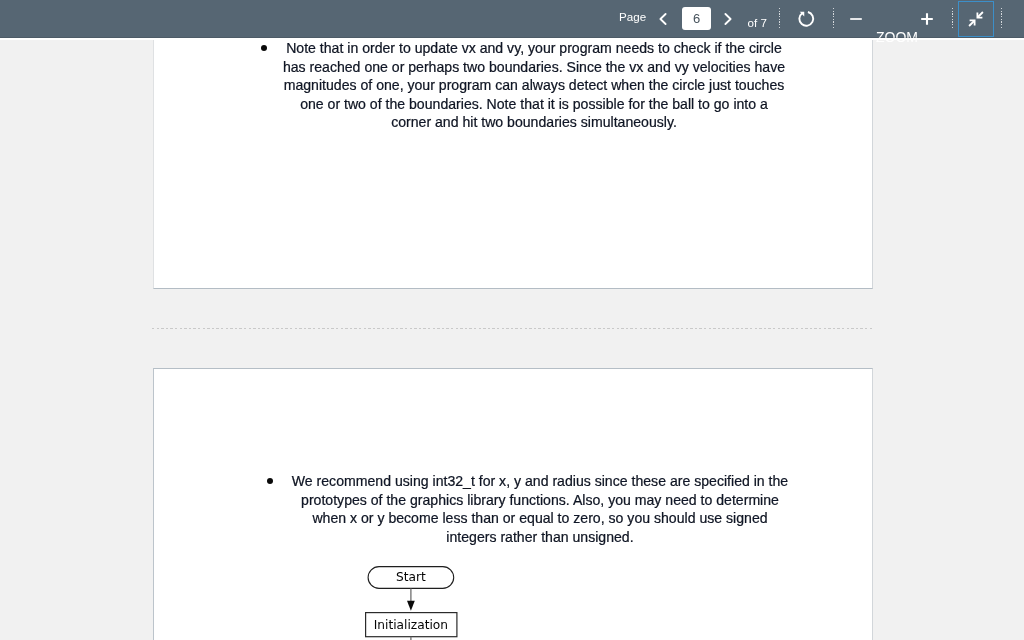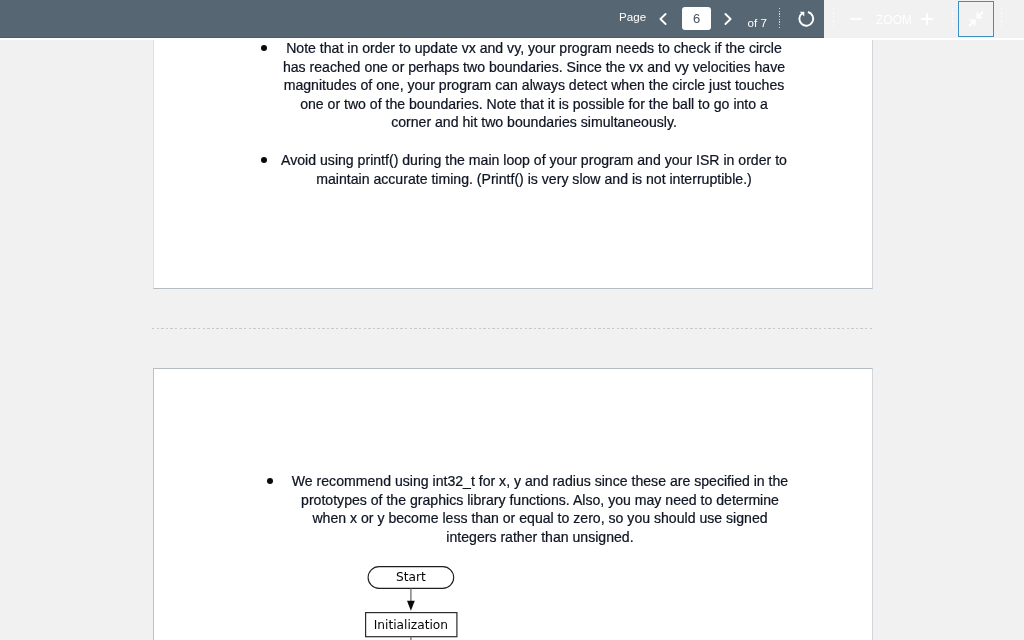--- a/index.html
+++ b/index.html
@@ -8,40 +8,40 @@
     width: 1024px; height: 640px;
     overflow: hidden;
     background: #f1f1f1;
     font-family: "Liberation Sans", sans-serif;
   }
   #app { position: relative; width: 1024px; height: 640px; overflow: hidden; }
 
   
   .toolbar {
     position: absolute; top: 0; left: 0;
-    width: 824px; height: 38px;
+    width: 1024px; height: 38px;
     background: #566673;
     box-sizing: border-box;
     z-index: 10;
   }
   .toolbar::after {
     content:""; position:absolute; left:0; right:0; bottom:0; height:1.5px;
     background: rgba(0,0,0,0.10);
   }
   .tb-underline {
     position: absolute; top: 38px; left: 0; width: 1024px; height: 2px;
     background: #ffffff; z-index: 9;
   }
   .tb-label {
     position: absolute; color: #ffffff; font-size: 11.6px;
     line-height: 1; white-space: nowrap;
   }
   .tb-zoomlabel {
-    position: absolute; color: #ffffff; font-size: 12px; letter-spacing: 0px;
-    line-height: 1; white-space: nowrap;
+    position: absolute; color: #ffffff; font-size: 14px; letter-spacing: 0px;
+    line-height: 1; white-space: nowrap; margin-top: 16px;
   }
   .tb-btn {
     position: absolute; display: flex; align-items: center; justify-content: center;
     cursor: pointer; background: transparent; border: none; padding: 0;
   }
   .page-input {
     position: absolute; left: 682px; top: 7px;
     width: 29px; height: 23px; background: #ffffff; border: none;
     border-radius: 3px; color: #46525c; font-size: 13px; text-align: center;
     font-family: "Liberation Sans", sans-serif; padding: 0;
@@ -165,24 +165,20 @@
   </div>
 
   <div class="tb-underline"></div>
 
   <div class="doc-area">
 
     <div class="pdf-page" id="page6">
       <div class="para" style="left:126px; top:201px;">
         <span class="bullet-dot"></span>
         <span>Note that in order to update vx and vy, your program needs to check if the circle has reached one or perhaps two boundaries. Since the vx and vy velocities have magnitudes of one, your program can always detect when the circle just touches one or two of the boundaries. Note that it is possible for the ball to go into a corner and hit two boundaries simultaneously.</span>
-      </div>
-      <div class="para" style="left:126px; top:313px;">
-        <span class="bullet-dot"></span>
-        <span>Avoid using printf() during the main loop of your program and your ISR in order to maintain accurate timing. (Printf() is very slow and is not interruptible.)</span>
       </div>
     </div>
 
     <div class="page-sep"></div>
 
     <div class="pdf-page" id="page7">
       <div class="para" style="left:132px; top:103px;">
         <span class="bullet-dot"></span>
         <span>We recommend using int32_t for x, y and radius since these are specified in the prototypes of the graphics library functions. Also, you may need to determine when x or y become less than or equal to zero, so you should use signed integers rather than unsigned.</span>
       </div>

